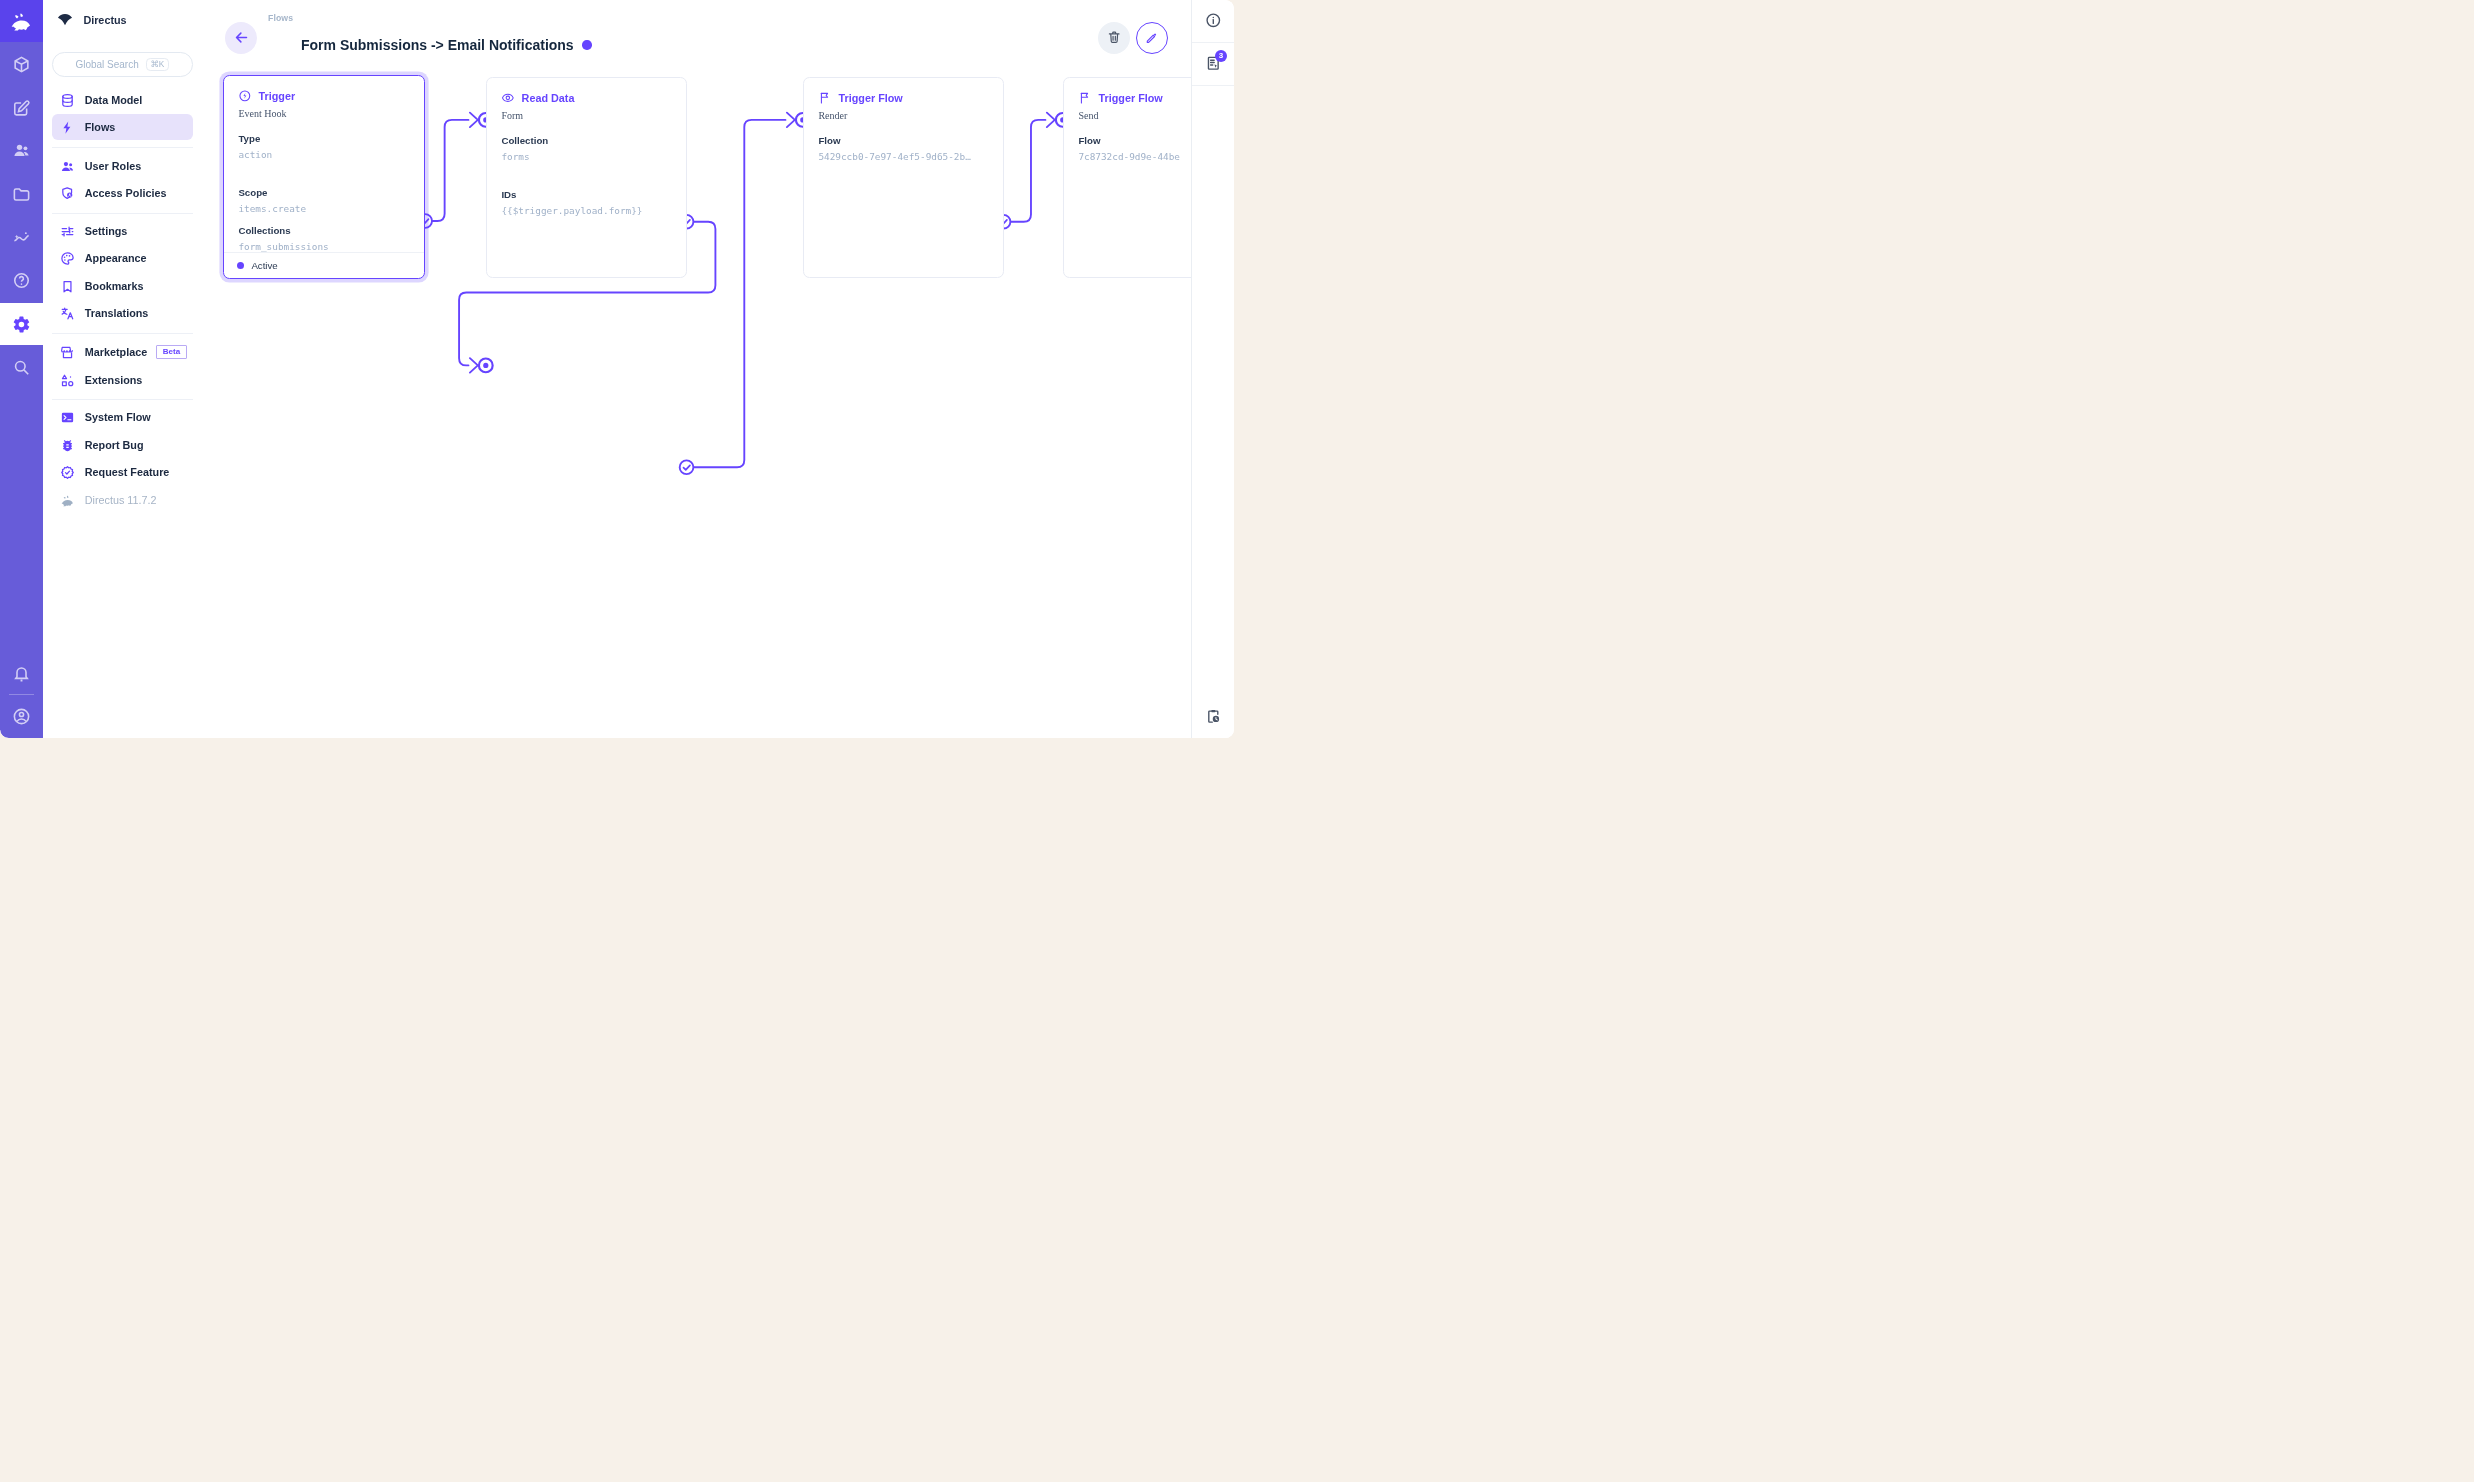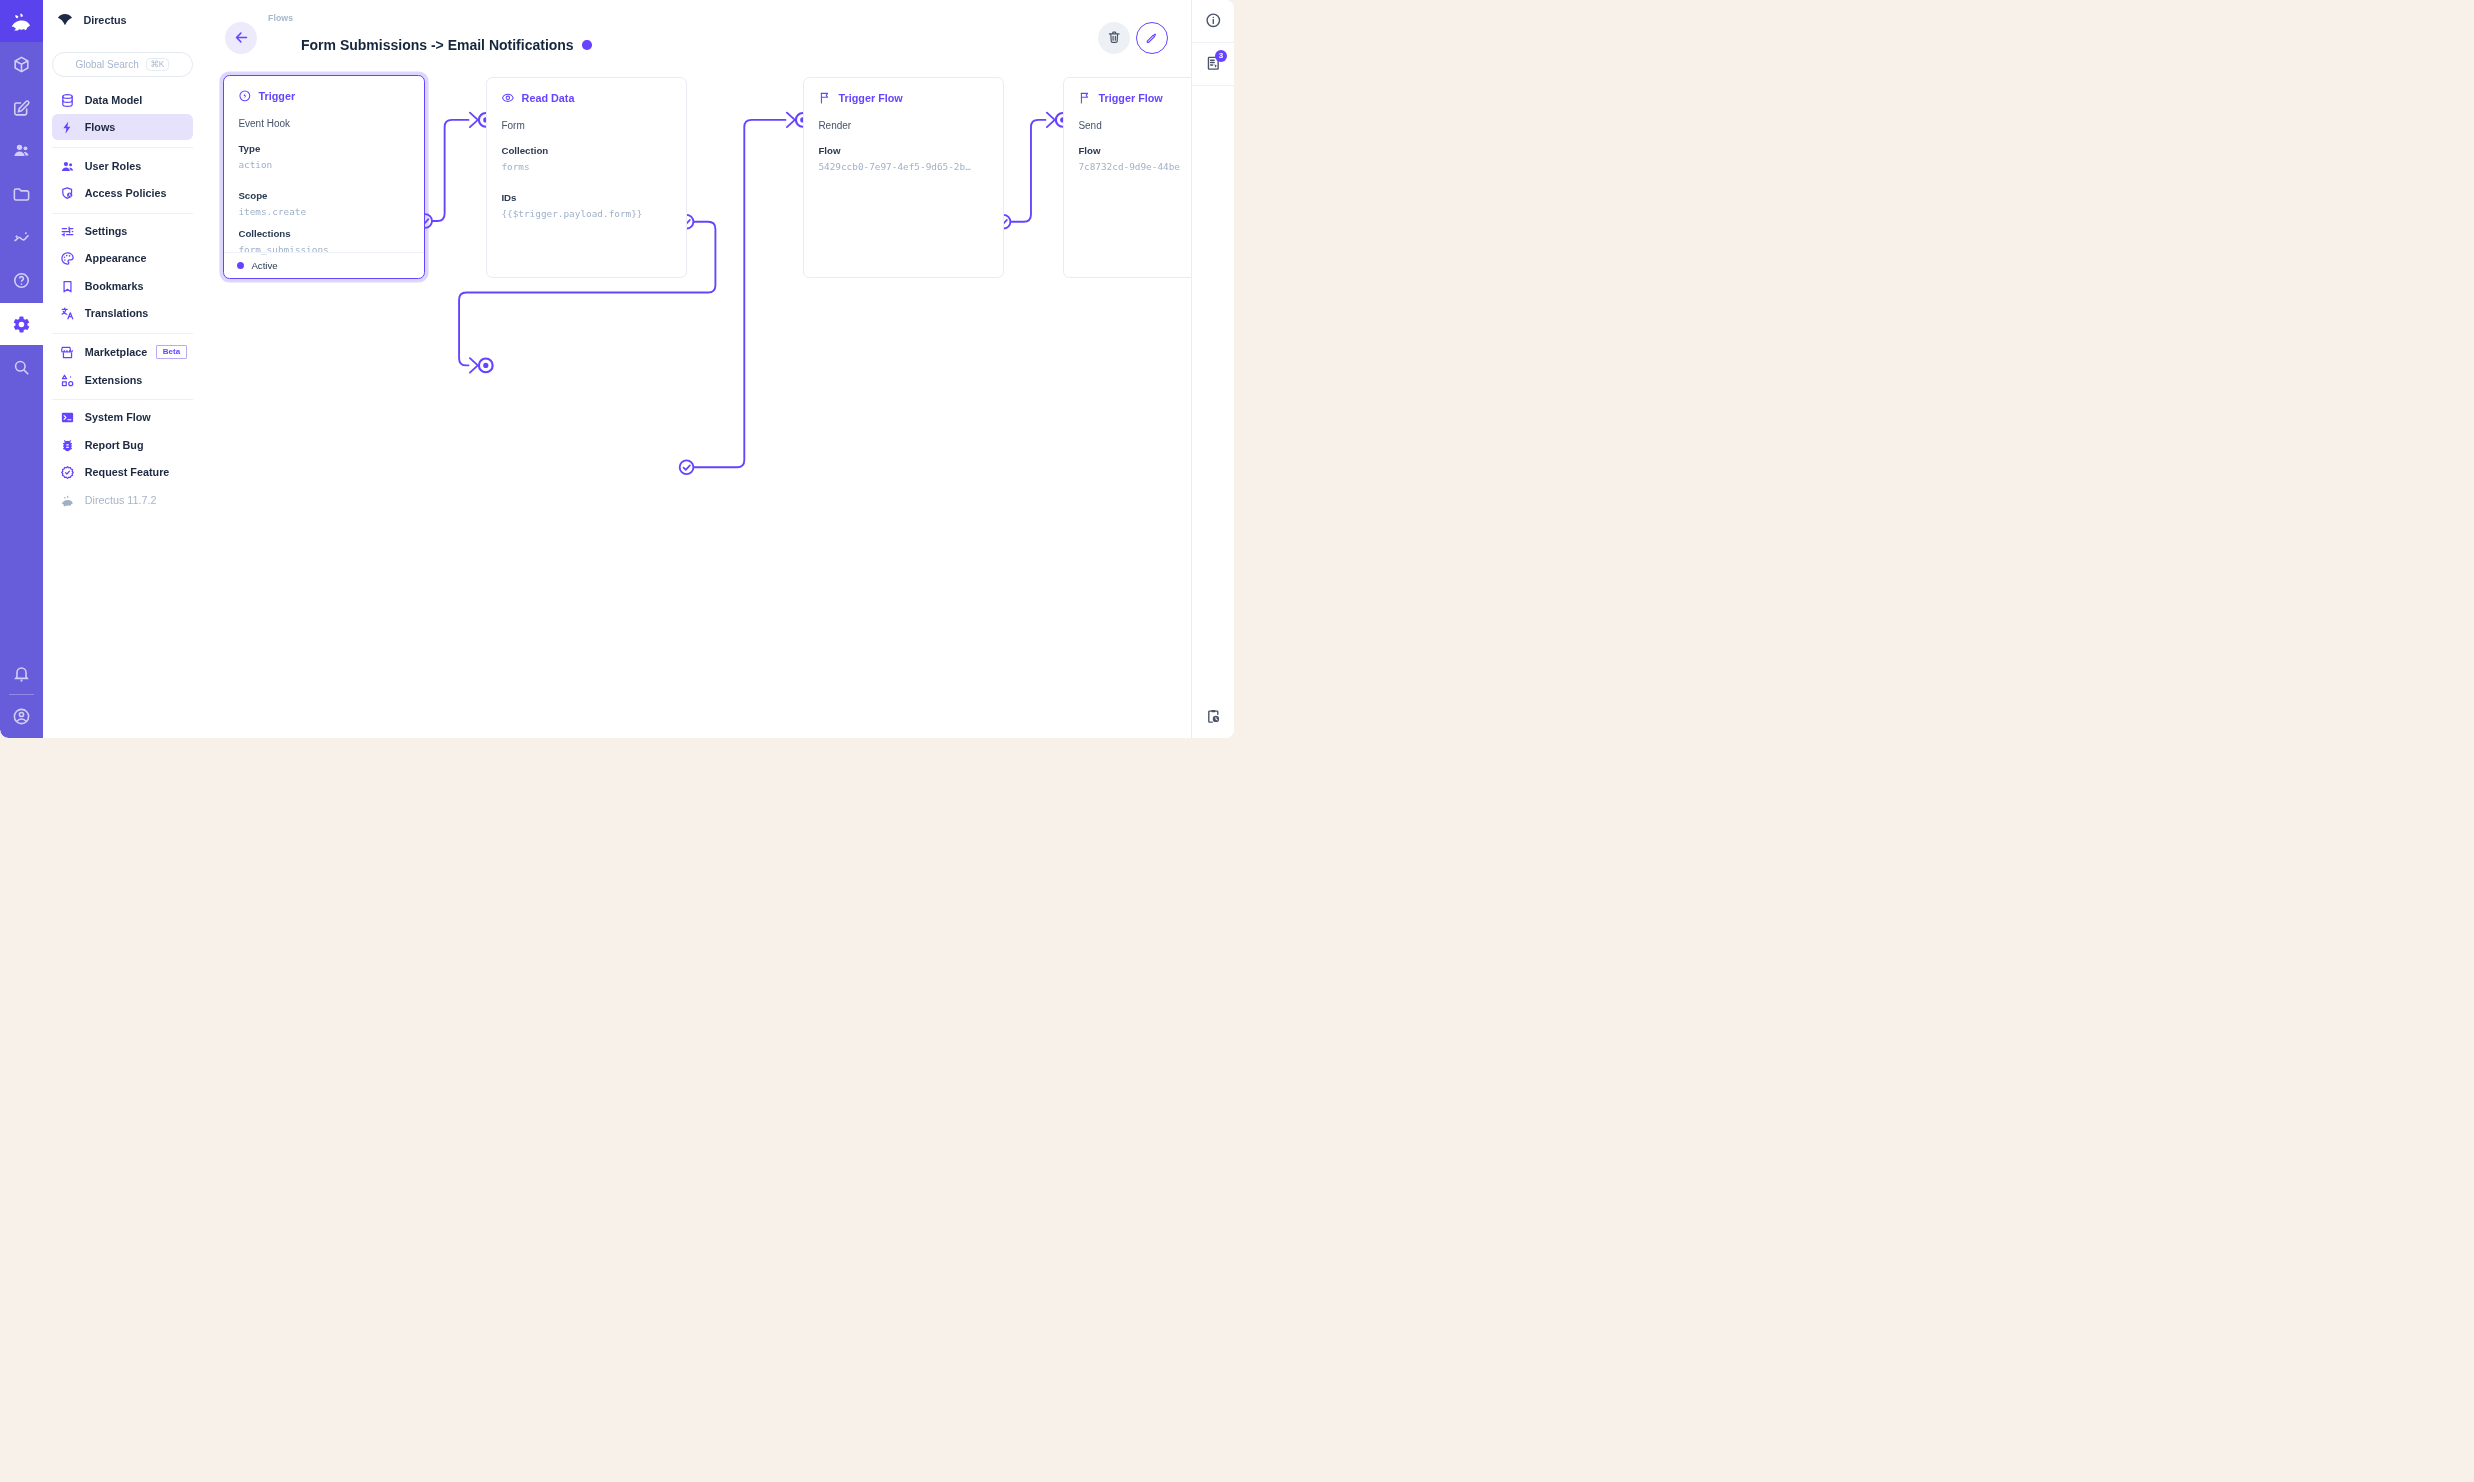--- a/index.html
+++ b/index.html
@@ -52,23 +52,23 @@
   .edit-btn{left:934px;background:#fff;border:1.4px solid #6644ff;}
   .edit-btn svg{width:13.7px;height:13.7px;stroke:#6644ff;stroke-width:2;fill:none;stroke-linecap:round;stroke-linejoin:round;}
 
   
   .panel{position:absolute;width:201px;height:201px;background:#fff;border:1.1px solid #e8ebf4;border-radius:6.5px;
     padding:13px 14.4px;cursor:grab;}
   .panel.selected{width:202px;height:204px;border:1.8px solid #6644ff;box-shadow:0 0 0 3.6px rgba(102,68,255,.22);}
   .p-head{display:flex;align-items:center;gap:6.5px;height:14.4px;}
   .p-head svg{width:13.7px;height:13.7px;stroke:#6644ff;stroke-width:1.9;fill:none;stroke-linecap:round;stroke-linejoin:round;flex:0 0 auto;}
   .p-title{font-size:10.8px;font-weight:700;color:#6644ff;}
-  .p-name{margin-top:13px;line-height:16px;font-size:10px;color:#45536b;}
+  .p-name{margin-top:3px;line-height:16px;font-size:10px;color:#45536b;font-family:Liberation Serif, serif;}
   .p-label{margin-top:9px;line-height:16px;font-size:9.7px;font-weight:700;color:#2b3a52;}
-  .p-label.gap{margin-top:15px;}
+  .p-label.gap{margin-top:22px;}
   .p-label.gap2{margin-top:5.8px;}
   .p-value{line-height:16px;font-size:9.4px;color:#a0b1c8;font-family:"DejaVu Sans Mono","Liberation Mono",monospace;white-space:nowrap;overflow:hidden;}
   .p-footer{position:absolute;left:0;right:0;bottom:0;height:26px;border-top:0.7px solid #eef1f6;display:flex;align-items:center;padding:0 13px;gap:7.2px;}
   .status-dot{width:7.2px;height:7.2px;border-radius:50%;background:#6644ff;}
   .p-status{font-size:9.7px;font-weight:400;color:#2b3a52;}
   .flow-svg{position:absolute;left:0;top:0;width:990px;height:738px;pointer-events:none;}
 
   
   .rsidebar{position:absolute;right:0;top:0;width:43px;height:100%;background:#fff;border-left:0.7px solid #eaeef3;}
   .rs-item{position:absolute;left:0;width:42px;height:32px;display:flex;align-items:center;justify-content:center;cursor:pointer;}

